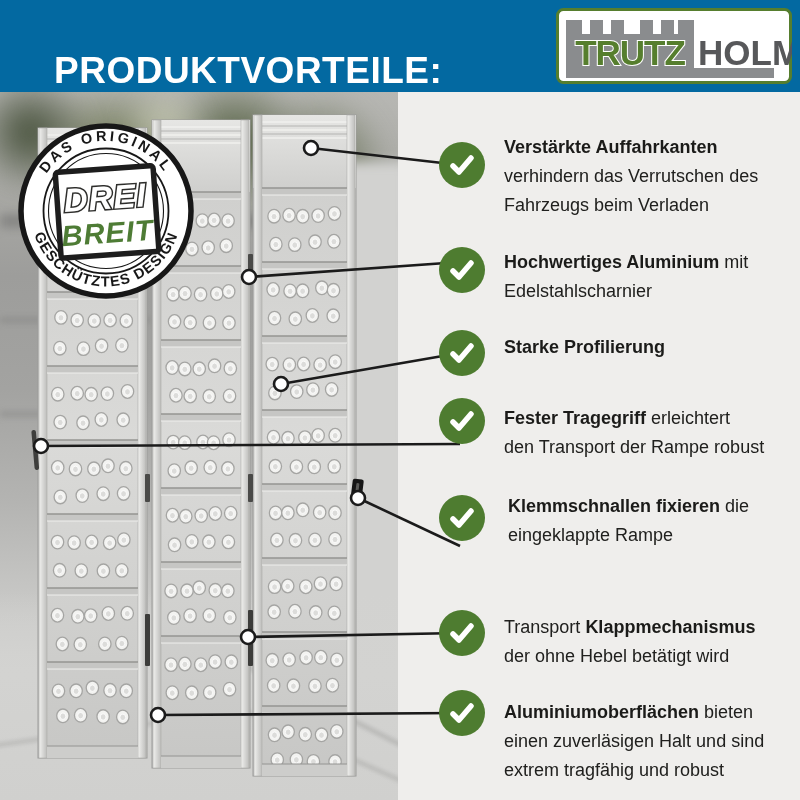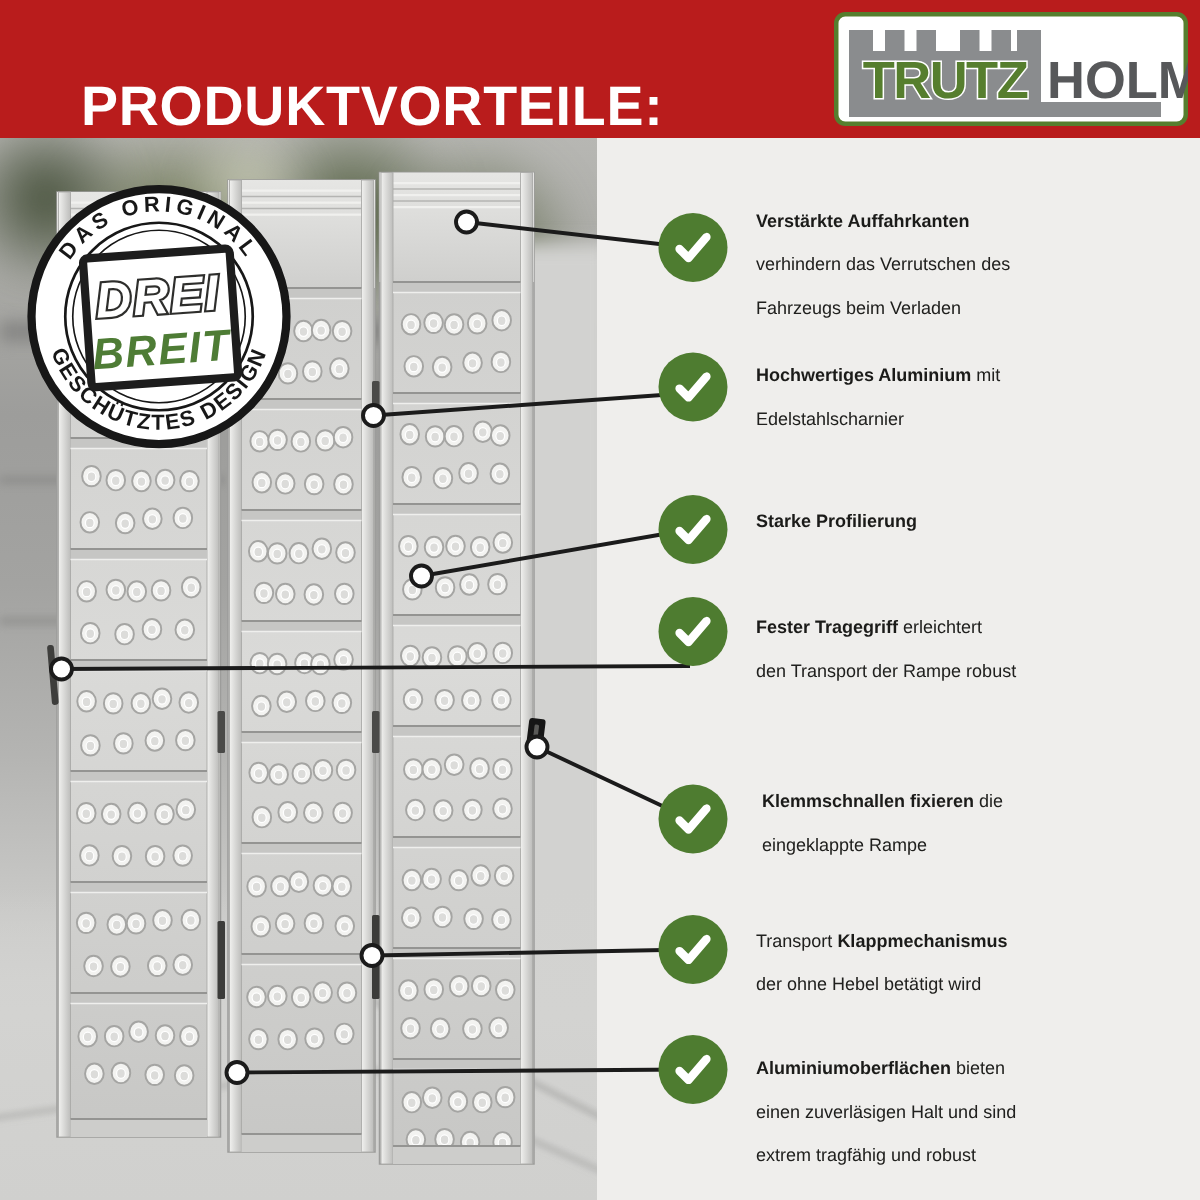--- a/index.html
+++ b/index.html
@@ -2,21 +2,21 @@
 <html><head>
 <meta charset="utf-8">
 <style>
   html,body{margin:0;padding:0;background:#ffffff;}
   #stage{
     position:relative;width:800px;height:800px;overflow:hidden;
     background:#efeeec;font-family:"Liberation Sans",sans-serif;
     -webkit-font-smoothing:antialiased;
   }
   
-  .banner{position:absolute;left:0;top:0;width:800px;height:92px;background:#b91c1c;z-index:40;}
+  .banner{position:absolute;left:0;top:0;width:800px;height:92px;background:#0369a1;z-index:40;}
   .banner-title{
     position:absolute;left:54px;top:0;height:92px;display:flex;align-items:center;
     color:#ffffff;font-size:37px;font-weight:700;letter-spacing:.5px;white-space:nowrap;
   }
   .logo-svg{position:absolute;right:8px;top:7px;width:236px;height:78px;}
   
   .photo{position:absolute;left:0;top:92px;width:398px;height:708px;overflow:hidden;z-index:1;
     background:linear-gradient(180deg,#b7b7b3 0%,#a9a9a5 14%,#9d9d9b 26%,#a3a3a1 42%,#b4b4b2 58%,#cbcbc9 74%,#d6d6d4 88%,#cfcfcd 100%);}
   .photo .blob{position:absolute;border-radius:50%;filter:blur(12px);}
   .b-f1{left:30px;top:-10px;width:170px;height:130px;background:radial-gradient(closest-side,#6d7752,#6d775200);}
@@ -38,21 +38,21 @@
   .ramp-svg{position:absolute;left:30px;top:96px;width:340px;height:690px;z-index:5;}
   .badge-svg{position:absolute;left:17px;top:122px;width:178px;height:178px;z-index:12;}
   .callout-svg{position:absolute;left:0;top:0;width:800px;height:800px;z-index:20;pointer-events:none;}
   
   .features{position:absolute;left:0;top:0;width:800px;height:800px;z-index:30;}
   .feature{position:absolute;left:439px;width:356px;}
   .check{
     position:absolute;left:0;width:46px;height:46px;border-radius:50%;
     background:#4e7c30;display:flex;align-items:center;justify-content:center;
   }
-  .feature-text{margin-left:65px;color:#20201e;font-size:12px;line-height:29px;}
+  .feature-text{margin-left:65px;color:#20201e;font-size:18px;line-height:29px;}
   .feature-text .ln{display:block;white-space:nowrap;}
   .feature-text strong{font-weight:700;color:#1b1b19;}
 </style>
 </head>
 <body>
 
 <div id="stage">
 
   <div class="photo">
     <div class="blob b-f1"></div>
@@ -656,21 +656,21 @@
         <svg width="30" height="30" viewBox="0 0 30 30">
             <path d="M6 16 L12 22 L24 8" fill="none" stroke="#fff" stroke-width="5.5" stroke-linecap="round" stroke-linejoin="round"></path>
           </svg>
       </span>
       <div class="feature-text">
           <span class="ln"><strong>Verstärkte Auffahrkanten</strong></span>
           <span class="ln"><span>verhindern das Verrutschen des</span></span>
           <span class="ln"><span>Fahrzeugs beim Verladen</span></span>
         </div>
     </div>
-    <div class="feature" style="top:236px">
+    <div class="feature" style="top:248px">
       <span class="check" style="top:-1px">
         <svg width="30" height="30" viewBox="0 0 30 30">
             <path d="M6 16 L12 22 L24 8" fill="none" stroke="#fff" stroke-width="5.5" stroke-linecap="round" stroke-linejoin="round"></path>
           </svg>
       </span>
       <div class="feature-text">
           <span class="ln"><strong>Hochwertiges Aluminium</strong><span> mit</span></span>
           <span class="ln"><span>Edelstahlscharnier</span></span>
         </div>
     </div>
@@ -688,21 +688,21 @@
       <span class="check" style="top:-6px">
         <svg width="30" height="30" viewBox="0 0 30 30">
             <path d="M6 16 L12 22 L24 8" fill="none" stroke="#fff" stroke-width="5.5" stroke-linecap="round" stroke-linejoin="round"></path>
           </svg>
       </span>
       <div class="feature-text">
           <span class="ln"><strong>Fester Tragegriff</strong><span> erleichtert</span></span>
           <span class="ln"><span>den Transport der Rampe robust</span></span>
         </div>
     </div>
-    <div class="feature" style="top:520px">
+    <div class="feature" style="top:492px">
       <span class="check" style="top:3px">
         <svg width="30" height="30" viewBox="0 0 30 30">
             <path d="M6 16 L12 22 L24 8" fill="none" stroke="#fff" stroke-width="5.5" stroke-linecap="round" stroke-linejoin="round"></path>
           </svg>
       </span>
       <div class="feature-text" style="margin-left:69px">
           <span class="ln"><strong>Klemmschnallen fixieren</strong><span> die</span></span>
           <span class="ln"><span>eingeklappte Rampe</span></span>
         </div>
     </div>

